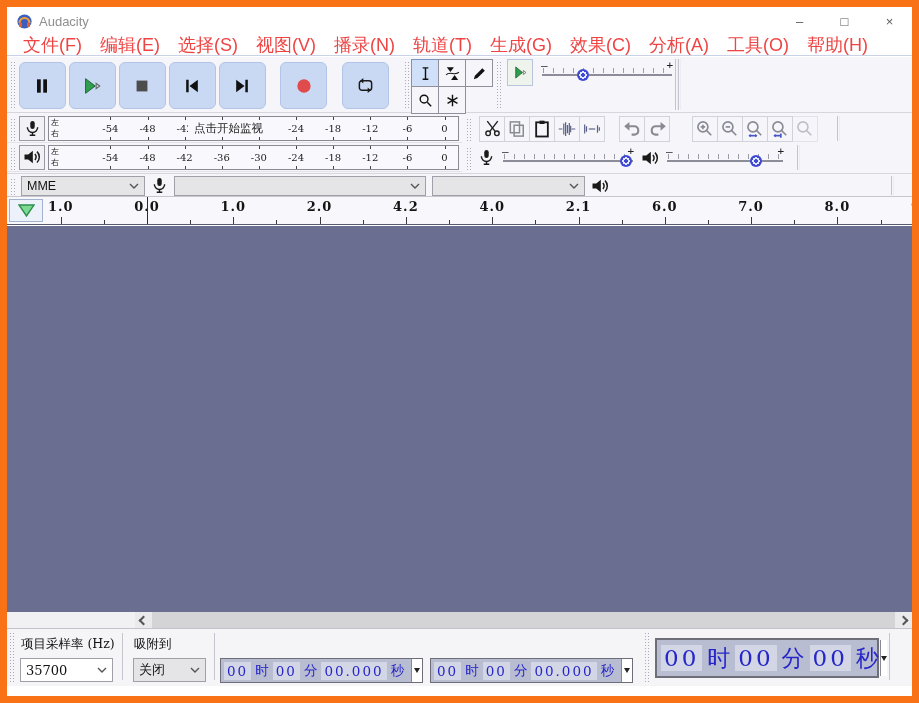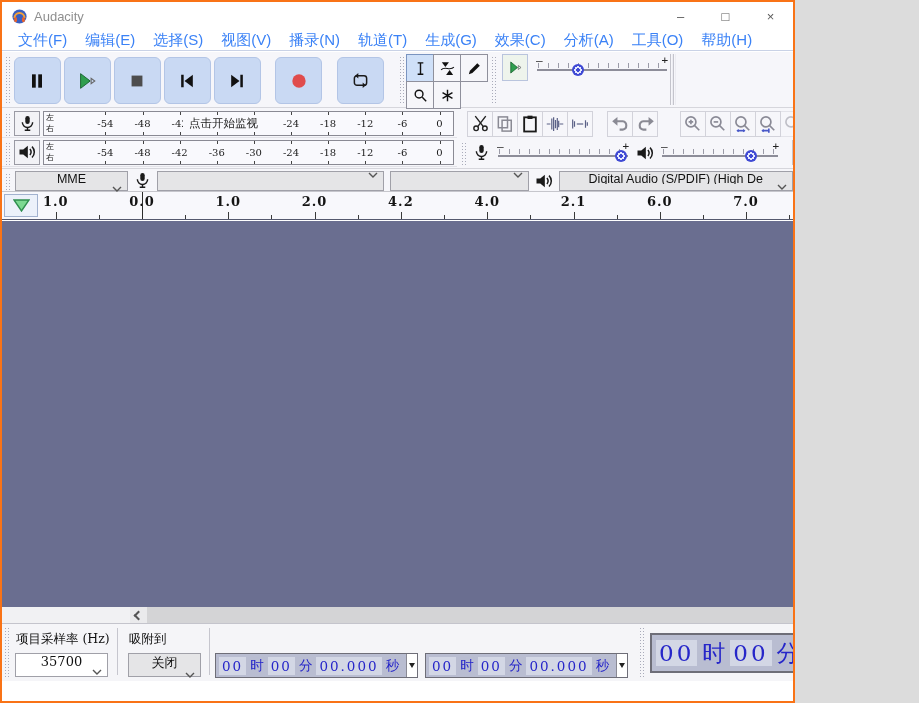--- a/index.html
+++ b/index.html
@@ -1,30 +1,30 @@
 <!DOCTYPE html>
 <html><head>
 <meta charset="utf-8">
 <style>
   * { box-sizing: border-box; margin: 0; padding: 0; }
   html,body { background:#dcdcdc; }
   body { font-family:"Liberation Sans",sans-serif; }
   #window{
-    position:relative; width:795px; height:703px; background:#ffffff;
-    border:2px solid #f97316; overflow:hidden;
+    position:relative; width:919px; height:703px; background:#ffffff;
+    border:7px solid #f97316; overflow:hidden;
   }
   
   .titlebar{ position:absolute; top:0; left:0; right:0; height:28px; background:#fff; display:flex; align-items:center; }
   .titlebar .logo{ margin:0 6px 0 9px; width:17px; height:17px; }
   .titlebar .title{ font-size:13px; color:#8f8f8f; }
   .win-controls{ margin-left:auto; display:flex; height:100%; }
   .win-btn{ width:45px; height:100%; display:flex; align-items:center; justify-content:center; color:#5a5a5a; font-size:13px; }
   
   .menubar{ position:absolute; top:28px; left:0; right:0; height:21px; background:#fff; display:flex; align-items:center; padding-left:7px; border-bottom:1px solid #c9d2e6; }
-  .menu-item{ padding:2px 9px; font-size:15px; color:#3b82f6; cursor:default; }
+  .menu-item{ padding:2px 9px; font-size:18px; color:#ef4444; cursor:default; }
   
   .dock{ position:absolute; top:50px; left:0; right:0; height:140px; background:#f6f6fa; border-bottom:1px solid #c6c6cc; }
   .dockrow{ position:absolute; left:0; right:0; }
   .row1{ top:0; height:56px; border-bottom:1px solid #d6d6dc; display:flex; align-items:flex-start; }
   .row2l{ top:57px; left:0; width:455px; height:59px; }
   .row2r{ top:57px; left:455px; right:0; height:59px; }
   .row3{ top:116px; height:24px; border-top:1px solid #d6d6dc; display:flex; align-items:center; }
   .grabber{ width:7px; align-self:stretch; margin:3px 1px; background-image:repeating-linear-gradient(#a9abba 0 1px,transparent 1px 3px),repeating-linear-gradient(#a9abba 0 1px,transparent 1px 3px); background-size:1px auto,1px auto; background-position:2px 2px,5px 2px; background-repeat:no-repeat,no-repeat; }
   .vsep{ position:absolute; top:2px; bottom:2px; width:1px; background:#c4c4cc; box-shadow:2px 0 0 #ececf2; }
   
@@ -58,21 +58,21 @@
   .edit-row{ height:29px; display:flex; align-items:center; }
   .editbtn{ width:26px; height:26px; border:1px solid #d2d2da; background:transparent; display:flex; align-items:center; justify-content:center; margin-right:-1px; }
   .editbtn.group-gap{ margin-left:15px; }
   .editbtn.group-gap2{ margin-left:23px; }
   .editbtn.disabled{ opacity:.5; }
   
   .mixer-row{ height:29px; display:flex; align-items:center; }
   .mixer-icon{ margin:0 4px; display:flex; align-items:center; }
   .mix-slider{ width:136px; } .mix-slider2{ width:122px; }
   
-  .combo{ height:20px; background:#e5e5e7; border:1px solid #a0a0a8; display:flex; align-items:center; padding:0 5px; font-size:12.5px; color:#111;flex-direction:column; }
+  .combo{ height:20px; background:#e5e5e7; border:1px solid #a0a0a8; display:flex; align-items:center; padding:0 5px; font-size:12.5px; color:#111; }
   .combo .chev{ margin-left:auto; display:flex; }
   .combo.white{ background:#fff; }
   .dev-icon{ margin:0 5px; display:flex; }
   
   .ruler{ position:absolute; top:190px; left:0; right:0; height:28px; background:#f8f8fc; border-bottom:1px solid #55596e; overflow:hidden; }
   .tl-options{ position:absolute; left:2px; top:2px; width:34px; height:23px; background:#ecf1fa; border:1px solid #a2b2cf; display:flex; align-items:center; justify-content:center; }
   .ruler-label{ position:absolute; top:2px; transform:translateX(-50%); font-family:"DejaVu Serif",serif; font-size:13px; font-weight:600; color:#141414; letter-spacing:1px; white-space:nowrap; }
   .ruler-tick{ position:absolute; bottom:0; width:1px; background:#3a3a3a; }
   .ruler-cursor{ position:absolute; top:0; bottom:0; width:1px; background:#2c2c2c; }
   
@@ -488,28 +488,20 @@
               <path d="M1 1 L5 5 L9 1" stroke="#555" stroke-width="1.4" fill="none"></path>
             </svg>
           </span>
       </div>
       <div class="dev-icon" id="dev-speaker">
           <svg viewBox="0 0 24 24" width="20" height="20">
             <polygon points="3,9 7.5,9 13,4.5 13,19.5 7.5,15 3,15" fill="#1a1a1a"></polygon>
             <path d="M15.5 8.5 a5.5 5.5 0 0 1 0 7 M18 5.5 a9 9 0 0 1 0 13" fill="none" stroke="#1a1a1a" stroke-width="1.8"></path>
           </svg>
         </div>
-      <div class="combo" style="width:260px;">
-        <span style="white-space:nowrap;overflow:hidden;">Digital Audio (S/PDIF) (High De</span>
-        <span class="chev">
-            <svg width="10" height="6" viewBox="0 0 10 6">
-              <path d="M1 1 L5 5 L9 1" stroke="#555" stroke-width="1.4" fill="none"></path>
-            </svg>
-          </span>
-      </div>
       <i class="vsep" style="left:884px"></i>
     </div>
   </div>
 
   <div class="ruler">
     <div class="tl-options">
       <svg width="17" height="13" viewBox="0 0 17 13">
         <polygon points="1,1 16,1 8.5,12" fill="#7cd992" stroke="#2f8f4f" stroke-width="1.4"></polygon>
       </svg>
     </div>

